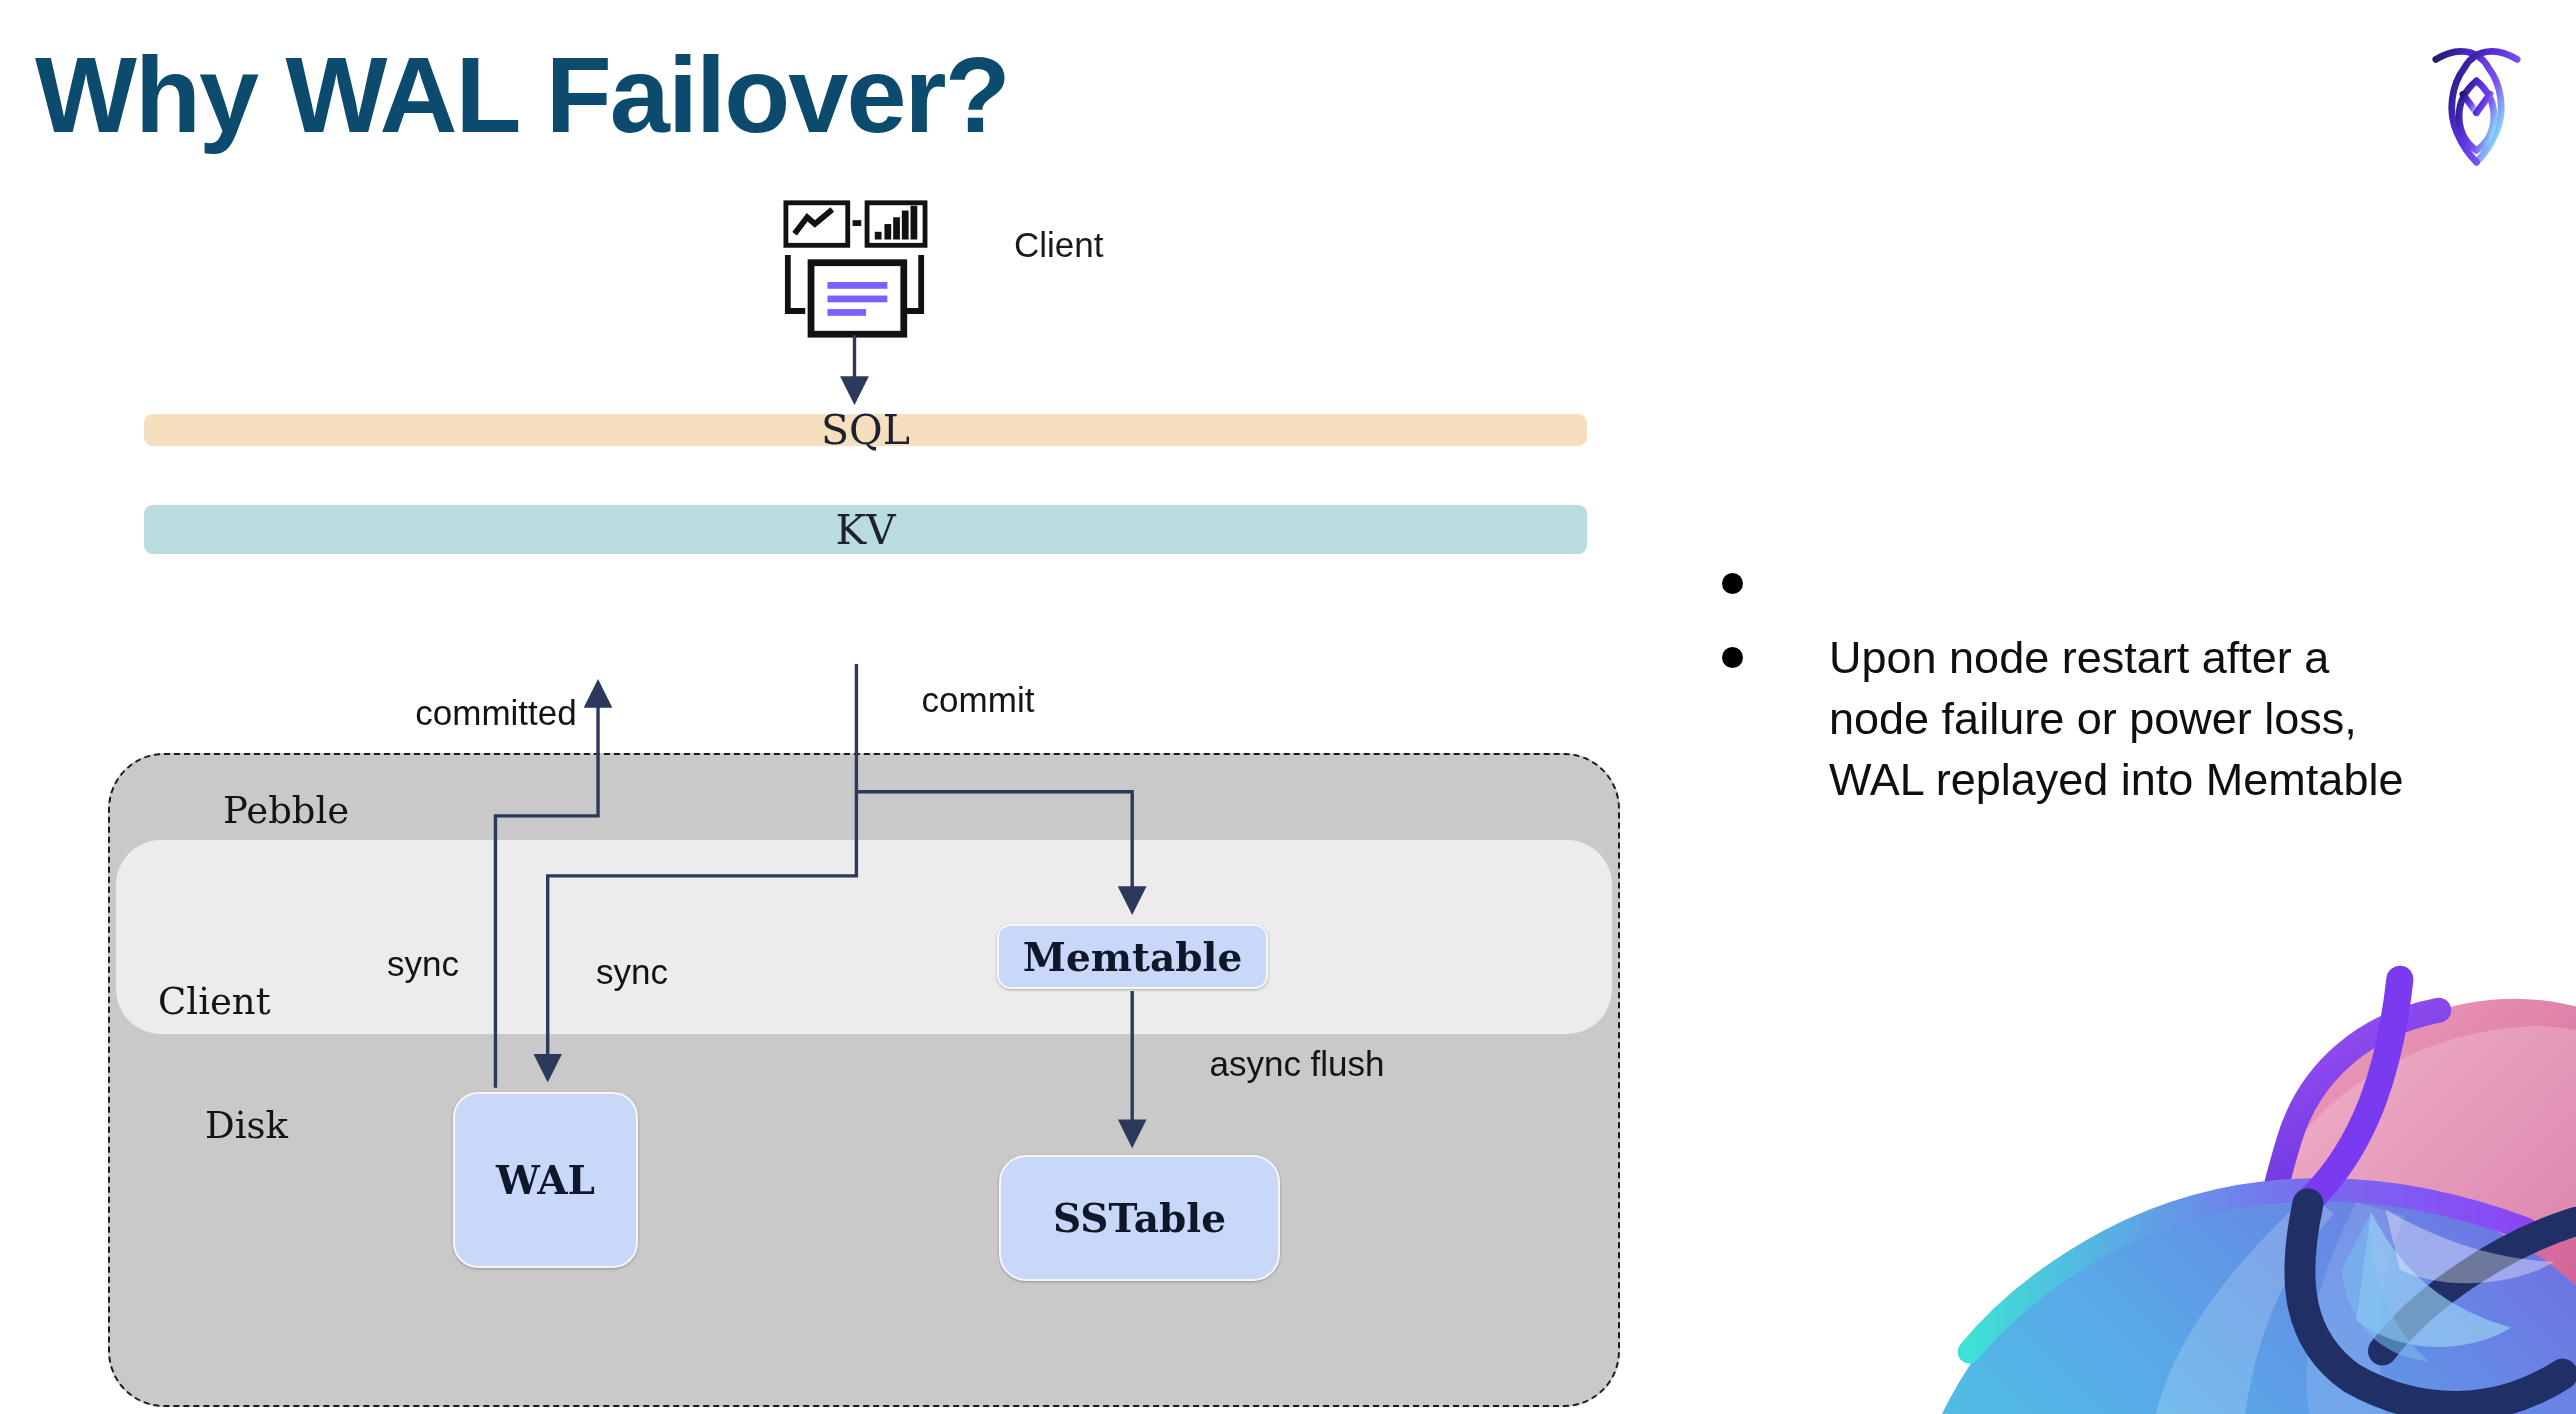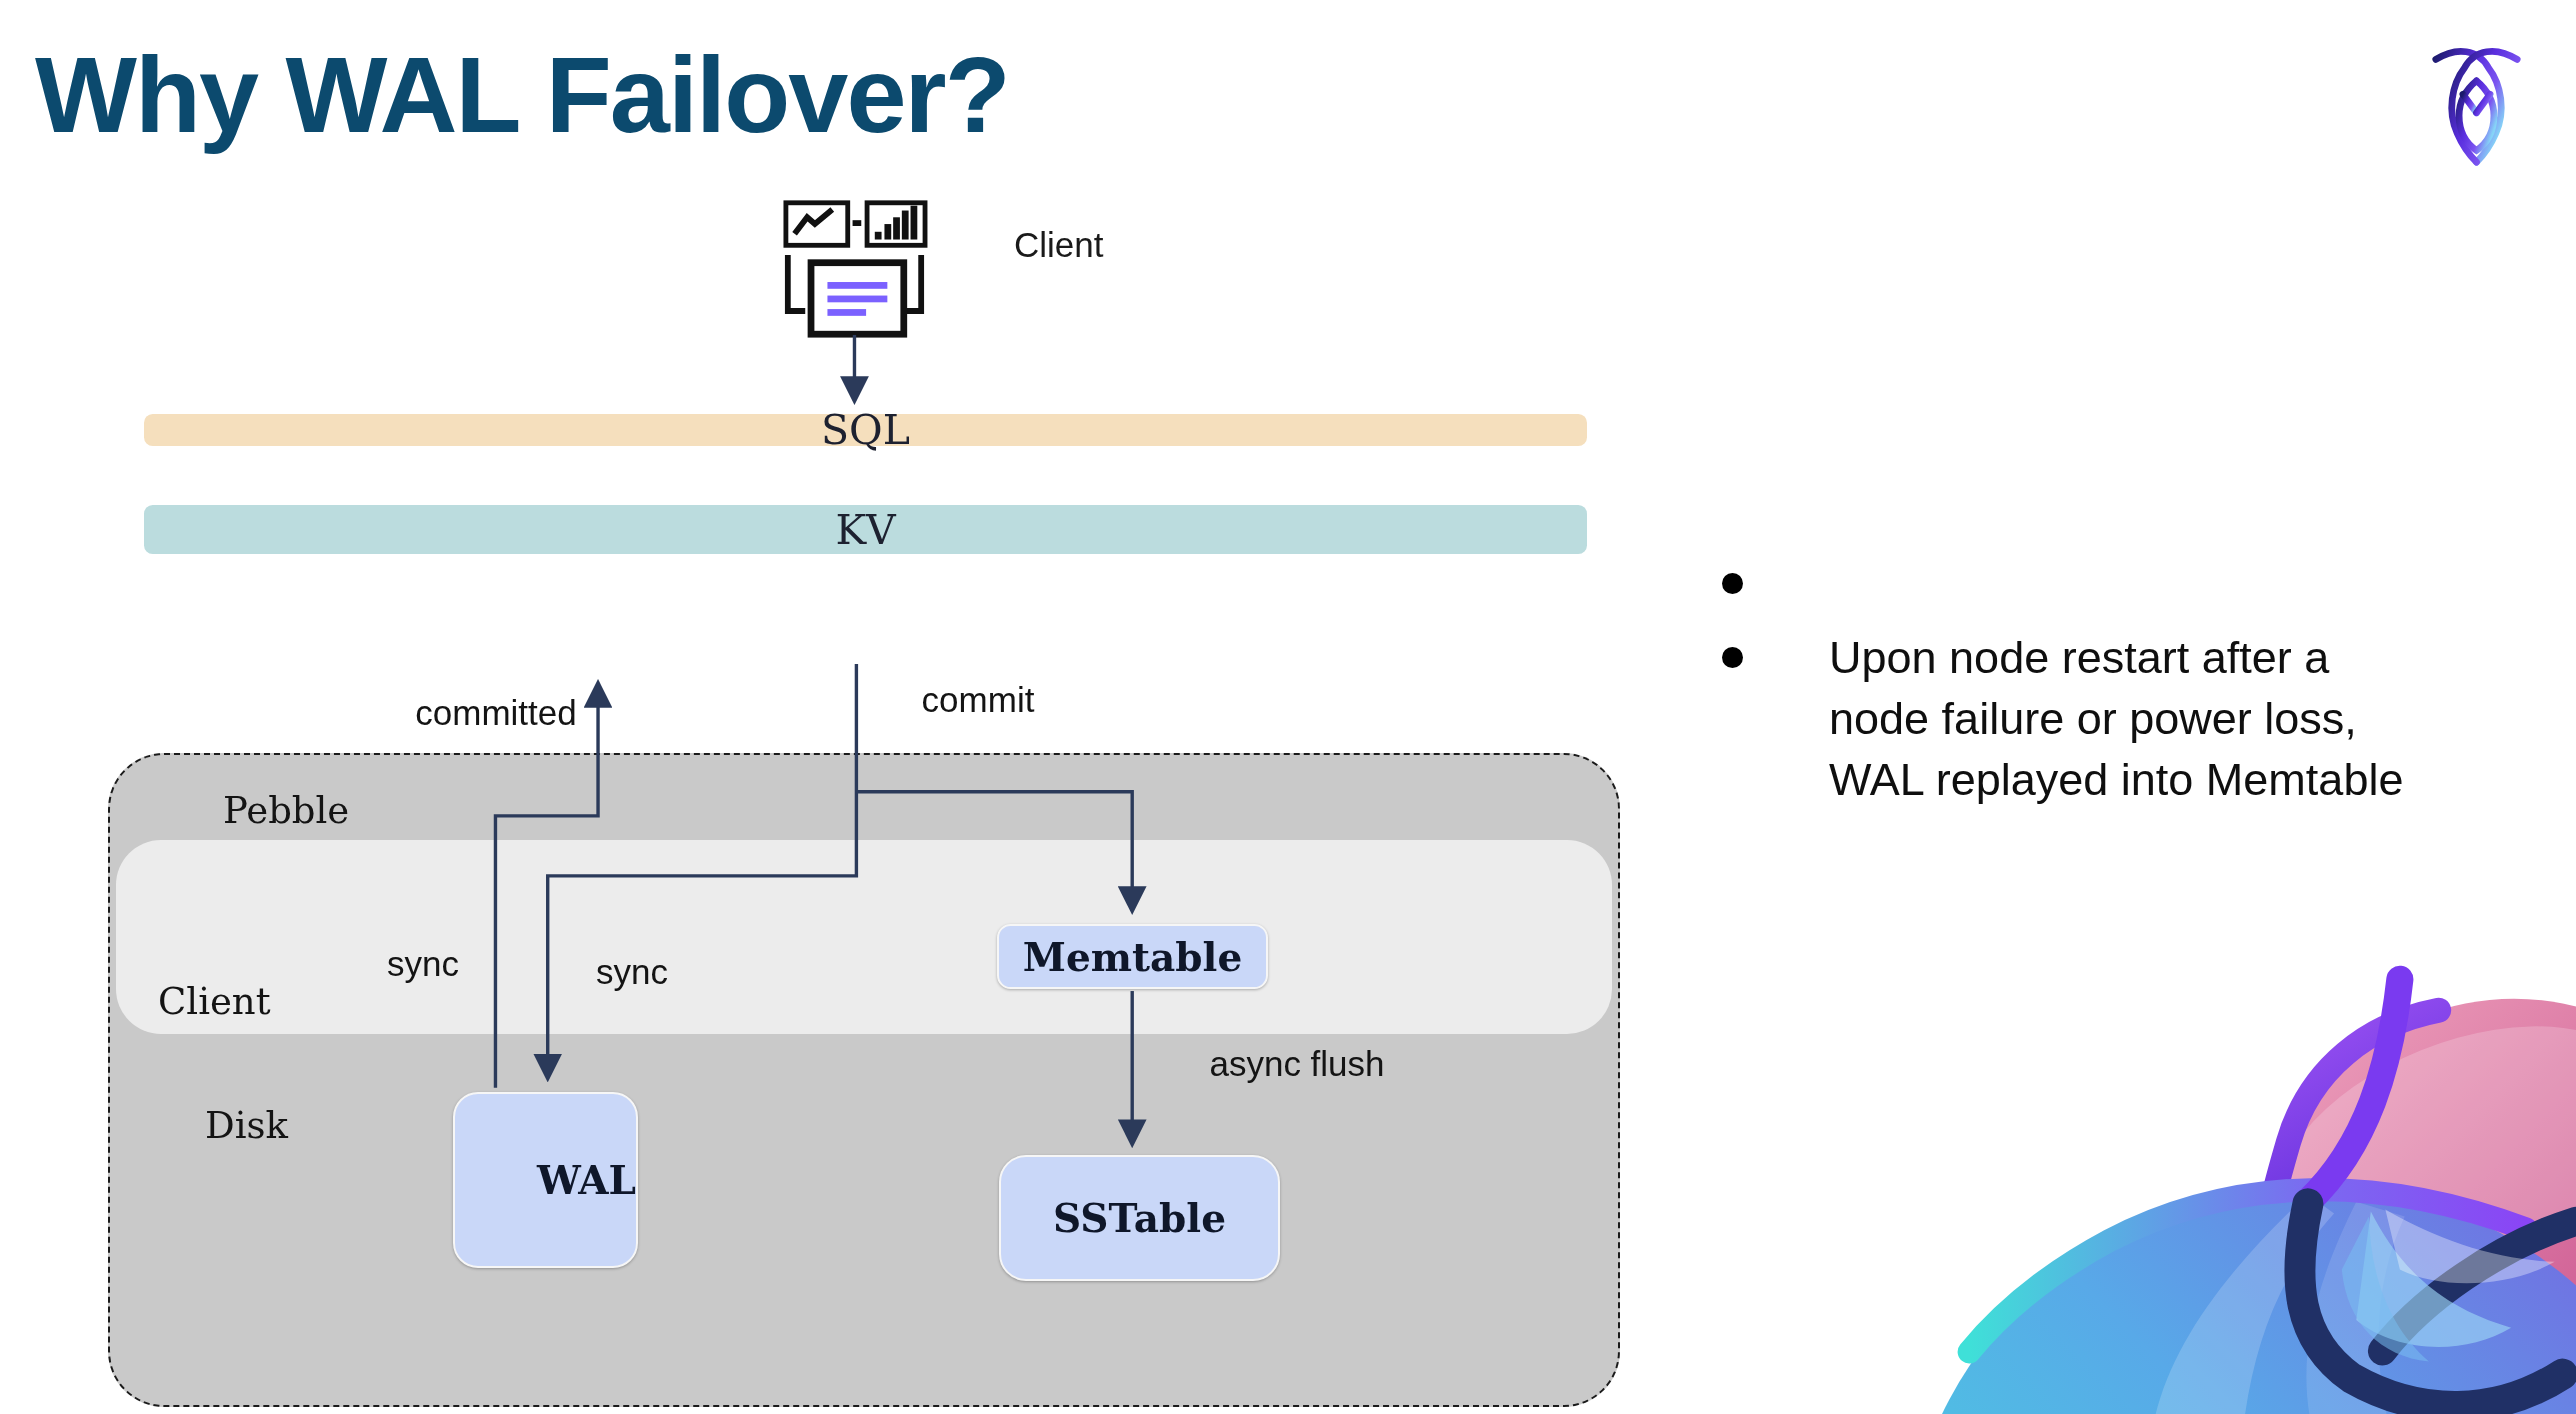--- a/index.html
+++ b/index.html
@@ -37,21 +37,21 @@
     color:#141414;line-height:1;
   }
   
   .node{
     position:absolute;background:#c9d7f8;border:2.9px solid #f6f6f6;
     box-shadow:0 1px 2.9px rgba(0,0,0,.28);
     display:flex;align-items:center;justify-content:center;
     font-family:"DejaVu Serif",serif;font-weight:bold;font-size:39px;color:#0f172a;
     box-sizing:border-box;
   }
-  .node.wal{left:453px;top:1092px;width:185px;height:176px;border-radius:25px;justify-content:flex-end;}
+  .node.wal{left:453px;top:1092px;width:185px;height:176px;border-radius:25px;}
   .node.memtable{left:997px;top:924px;width:271px;height:65px;border-radius:13.5px;}
   .node.sstable{left:999px;top:1155px;width:281px;height:126px;border-radius:27px;}
   
   .edge-label{
     position:absolute;transform:translate(-50%,-50%);
     font-family:Liberation Sans, sans-serif;font-size:35px;color:#141414;white-space:nowrap;
   }
   
   .client-label{
     position:absolute;left:1014px;top:225px;font-size:35px;color:#1a1a1a;

